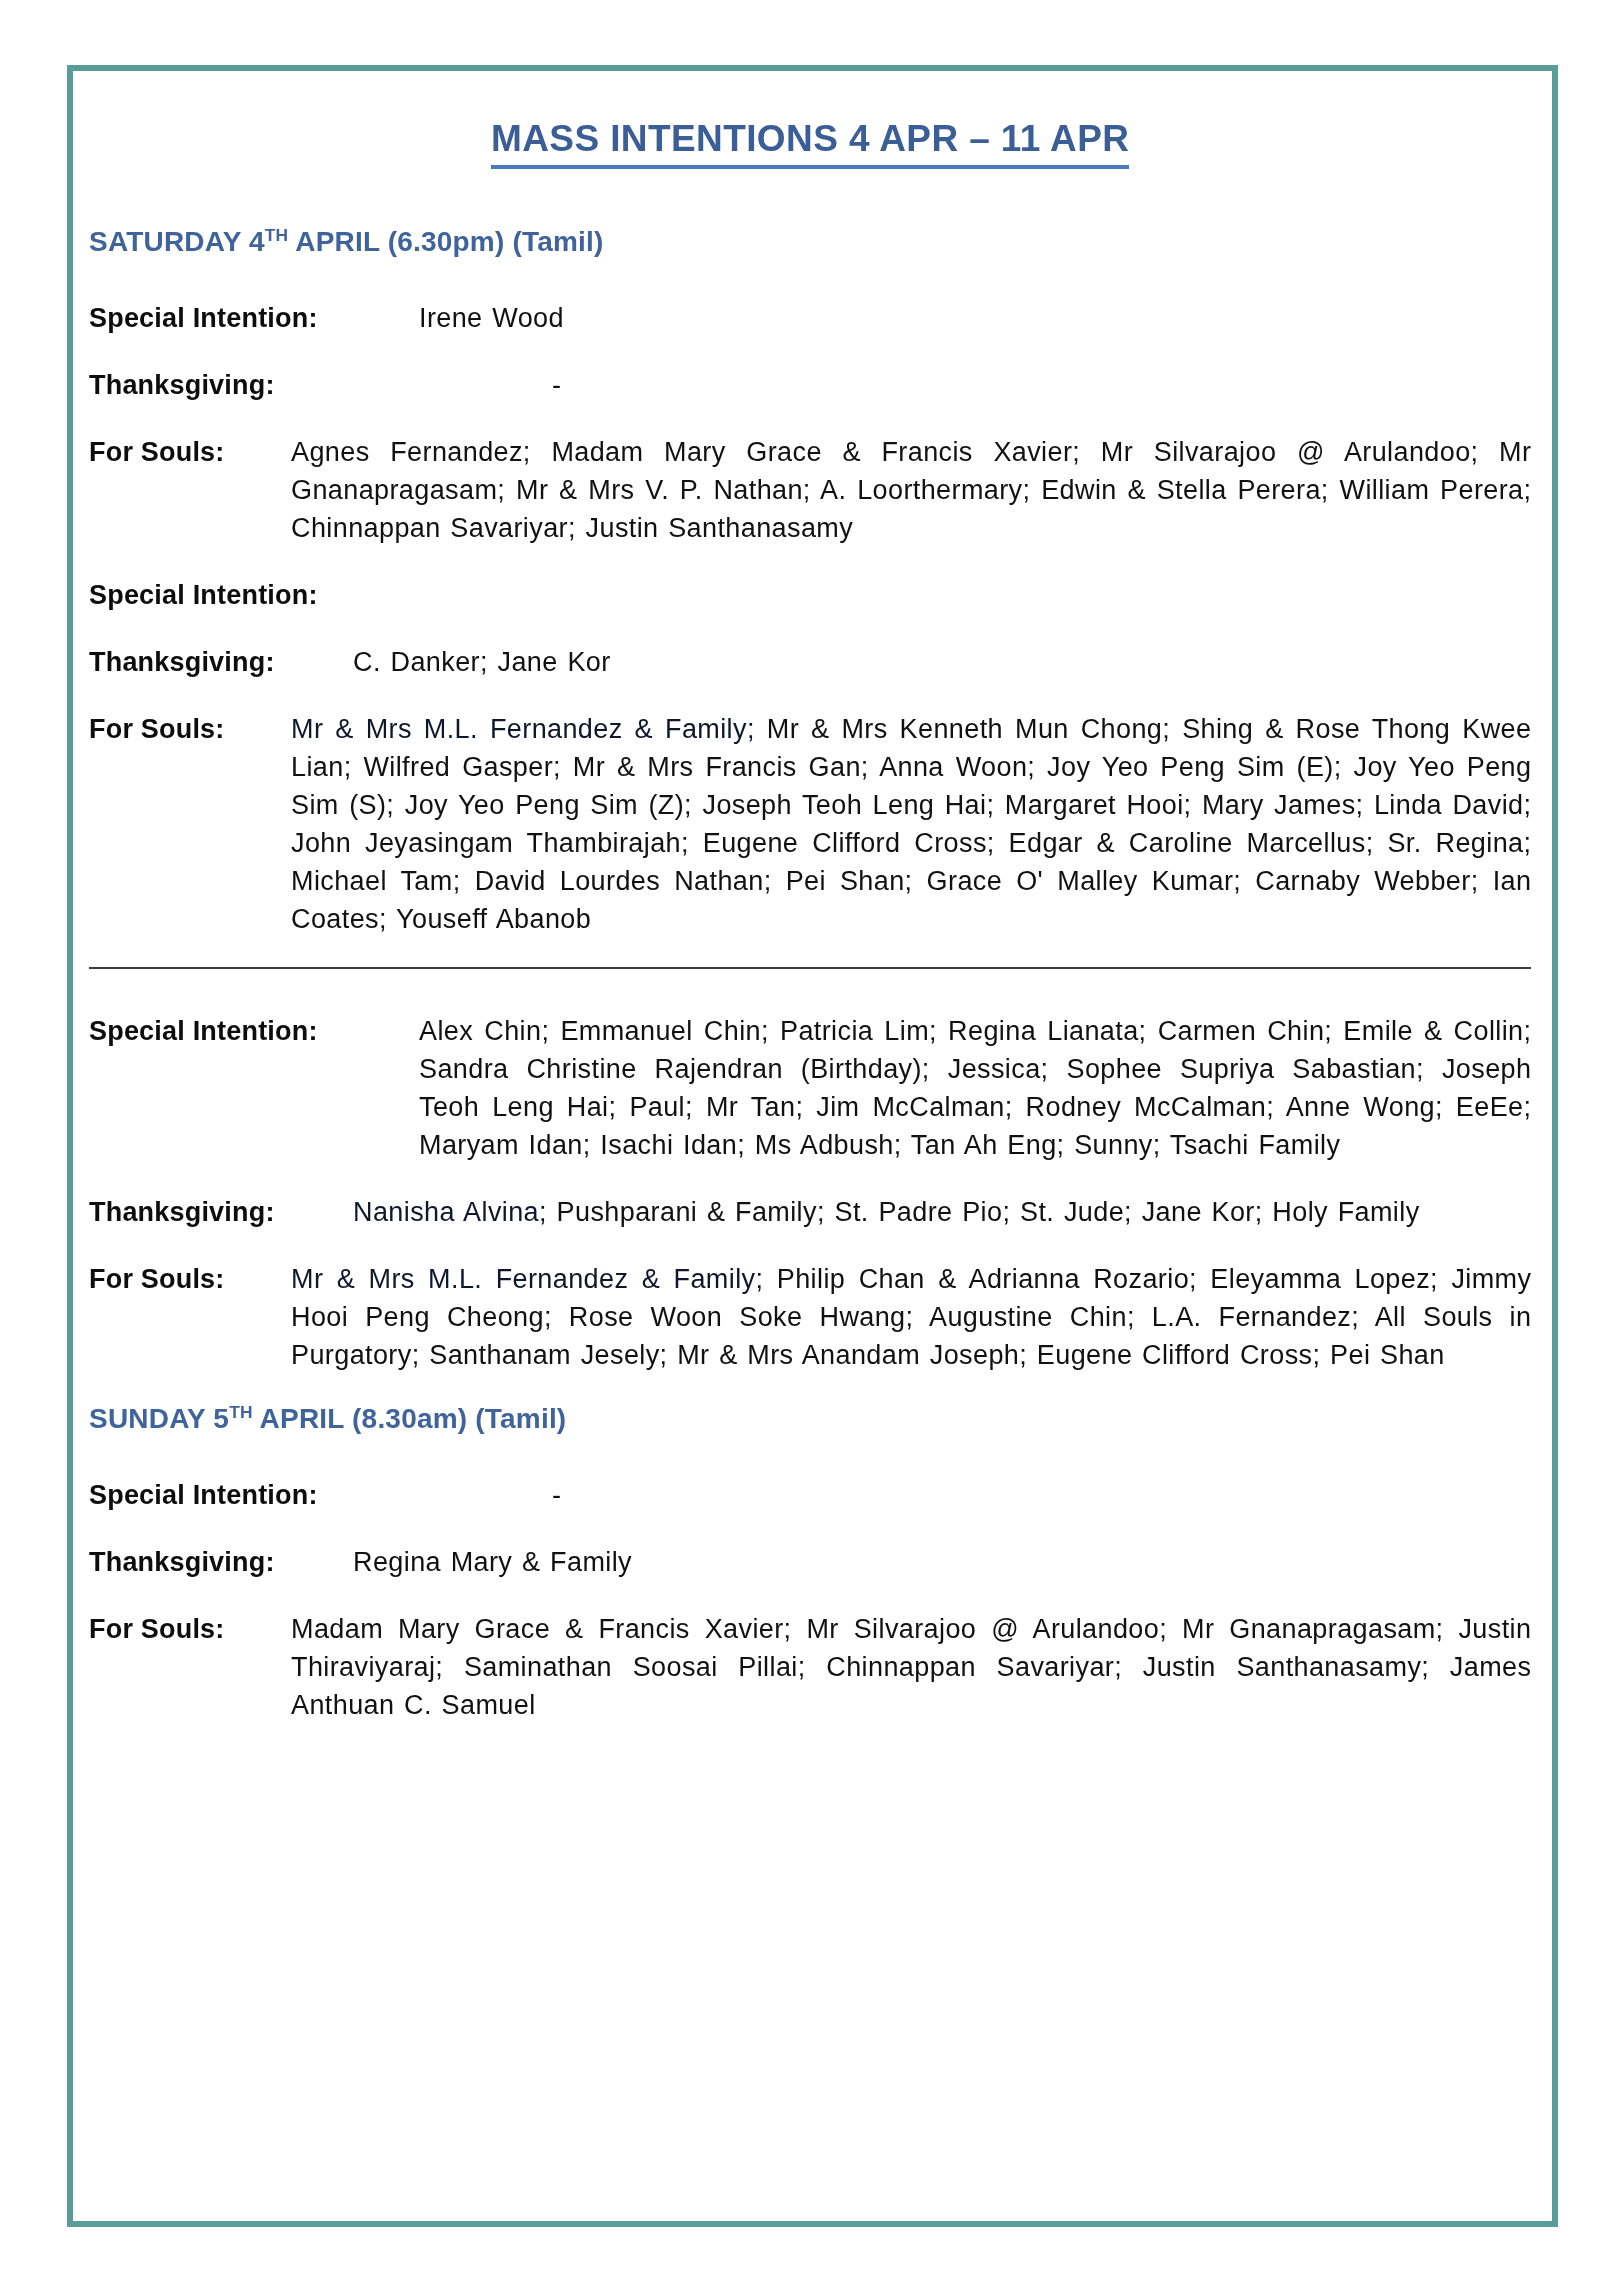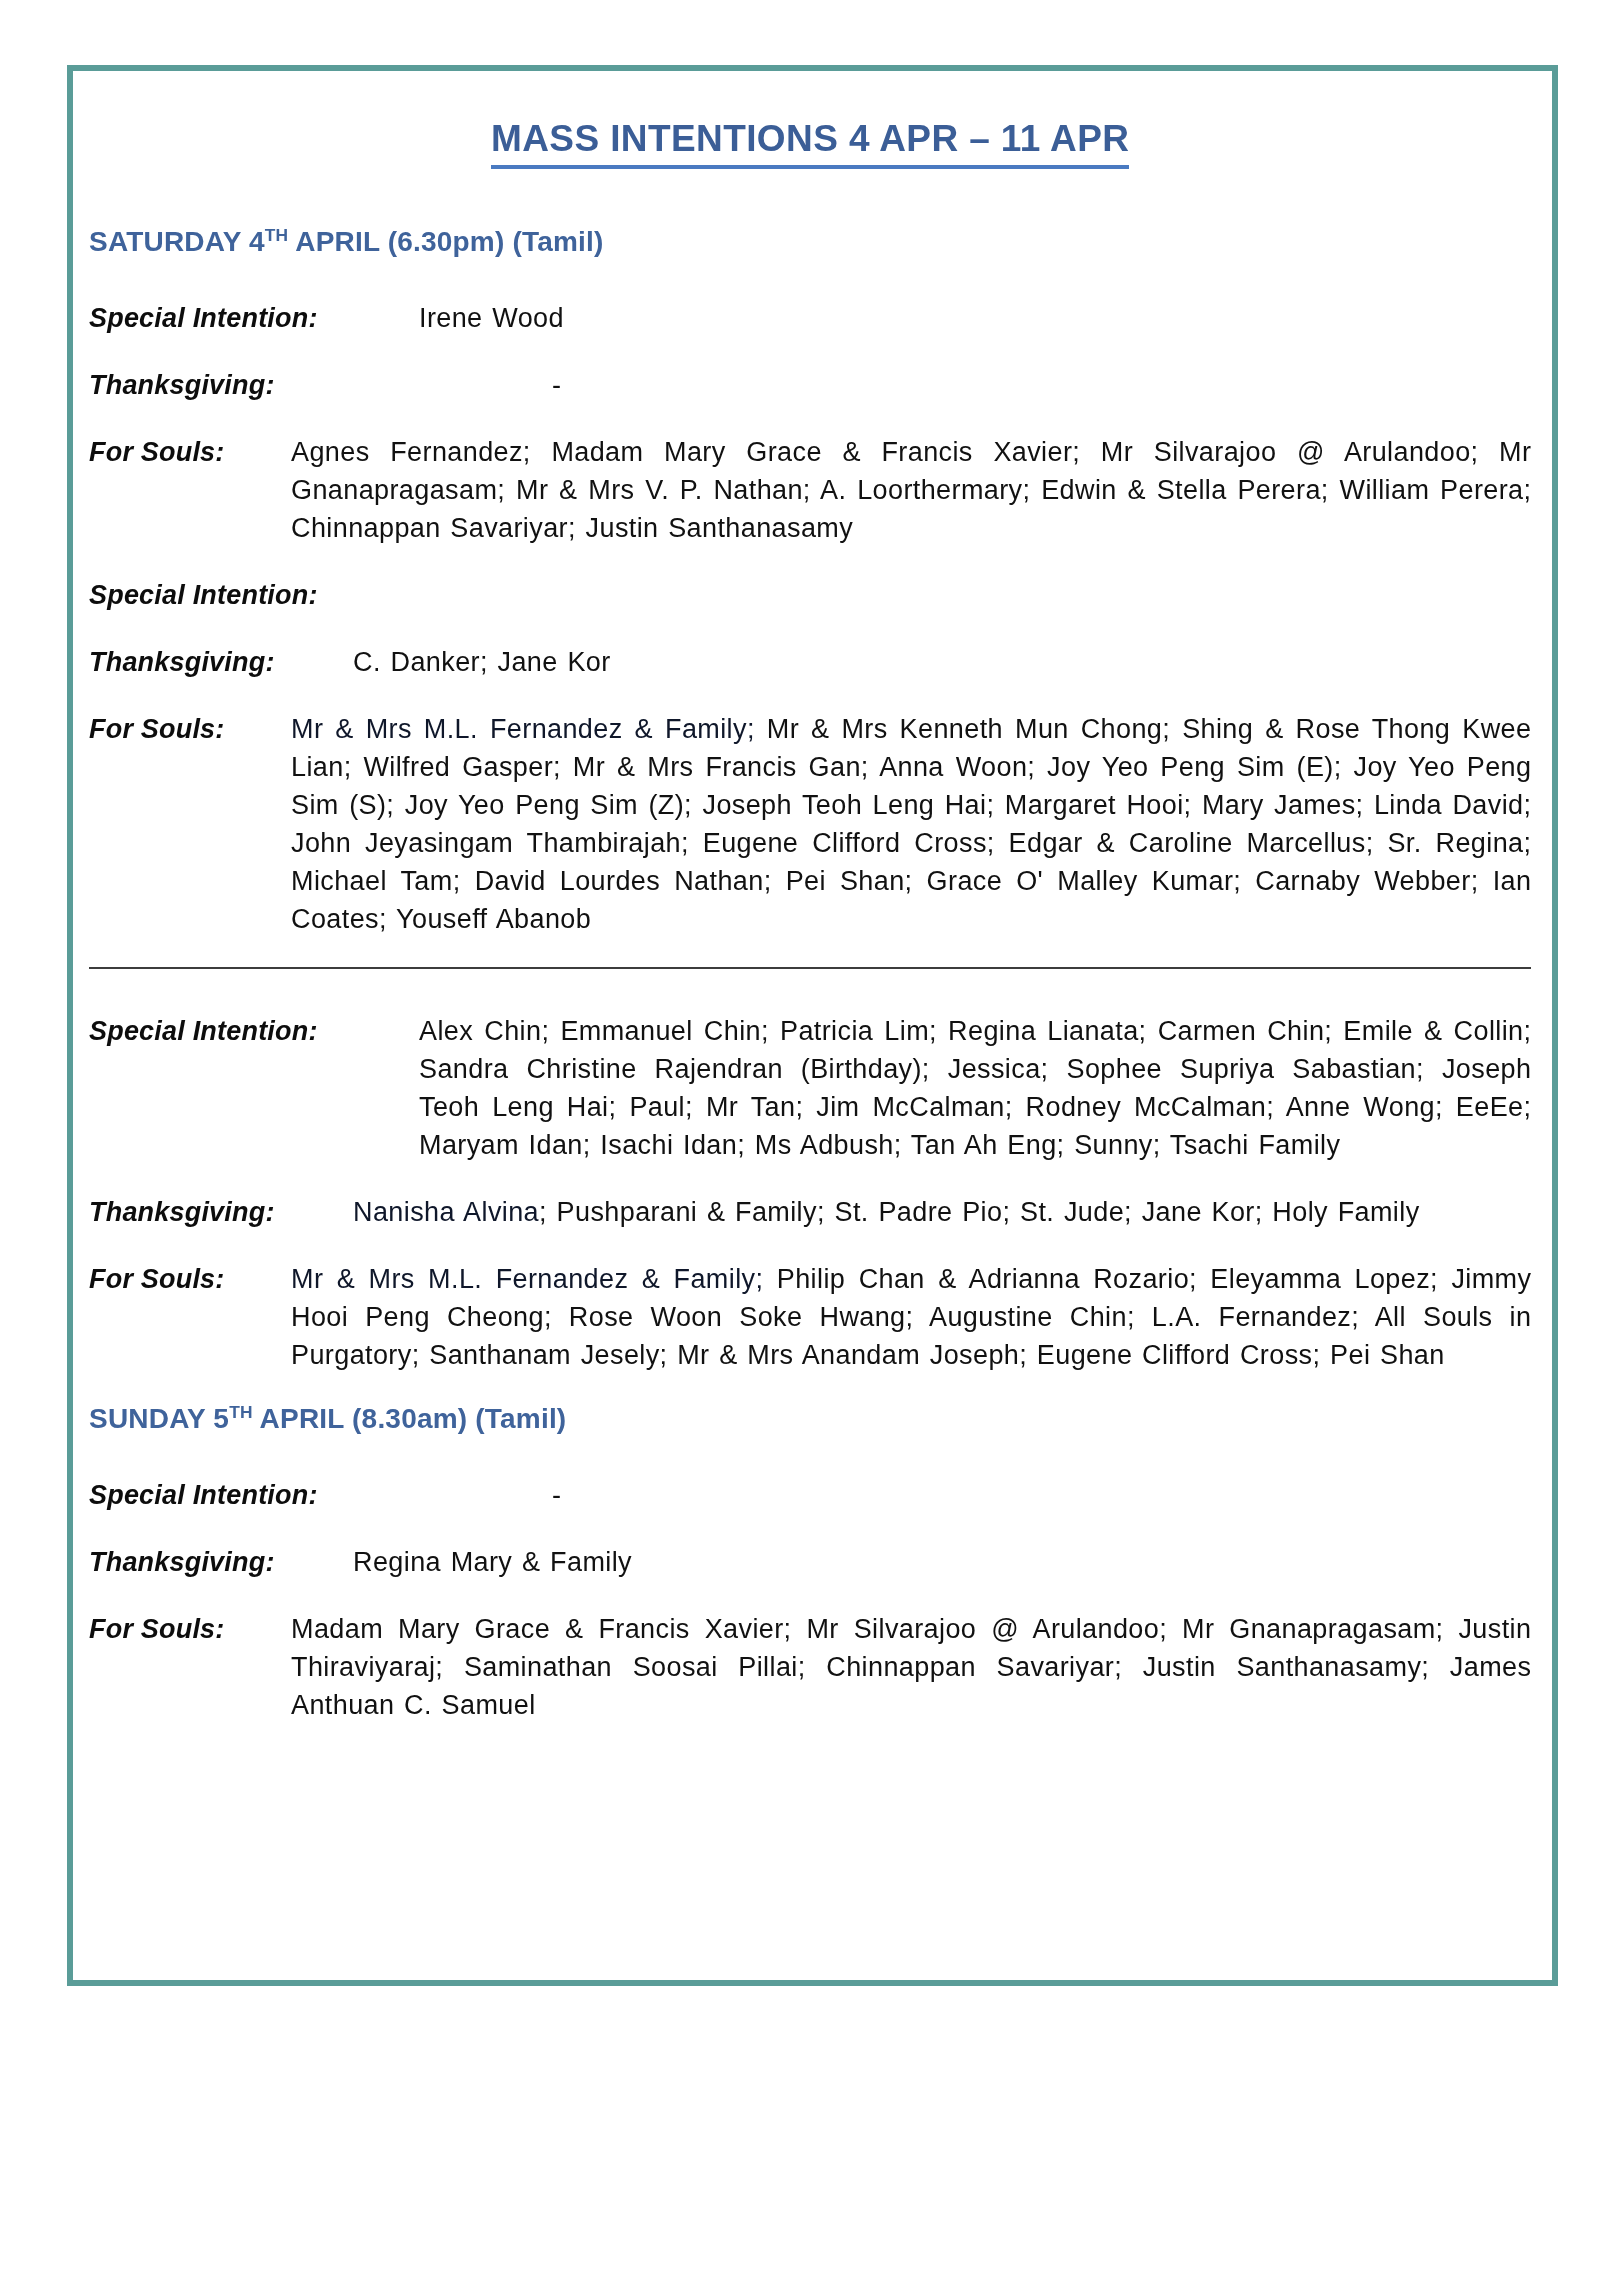--- a/index.html
+++ b/index.html
@@ -3,21 +3,21 @@
 <meta charset="utf-8">
 <style>
   html,body{margin:0;padding:0;background:#ffffff;}
   body{
     width:1622px;height:2293px;position:relative;
     font-family:"Liberation Sans", sans-serif;
     color:#111111;
   }
   .frame{
     position:absolute;left:67px;top:65px;
-    width:1491px;height:1921px;box-sizing:border-box;
+    width:1491px;height:2162px;box-sizing:border-box;
     border:6.3px solid #5a9c98;
     background:#ffffff;
     padding:0 20.6px 0 16px;
   }
   .title{
     text-align:center;
     margin:47px 0 57px 0;
     font-size:37px;font-weight:bold;
     color:#3b5e97;
     letter-spacing:0.4px;
@@ -28,21 +28,21 @@
     padding-bottom:4.5px;
   }
   .heading{
     font-size:28px;font-weight:bold;color:#3f639b;
     margin:0 0 41px 0;letter-spacing:0.2px;
   }
   .heading sup{font-size:0.62em;vertical-align:super;line-height:0;}
   section{margin-bottom:9px;}
   .row{display:flex;margin-bottom:29px;font-size:27px;line-height:38px;}
   .lbl{
-    font-weight:bold;font-style:italic;color:#0d0d0d;
+    font-weight:bold;color:#0d0d0d;
     flex:0 0 auto;letter-spacing:0.2px;
   }
   .lbl-si{width:330px;}
   .lbl-tg{width:264px;}
   .lbl-fs{width:202px;}
   .val{
     flex:1;text-align:justify;
     letter-spacing:0.4px;word-spacing:1.8px;
   }
   .val.plain{text-align:left;}

